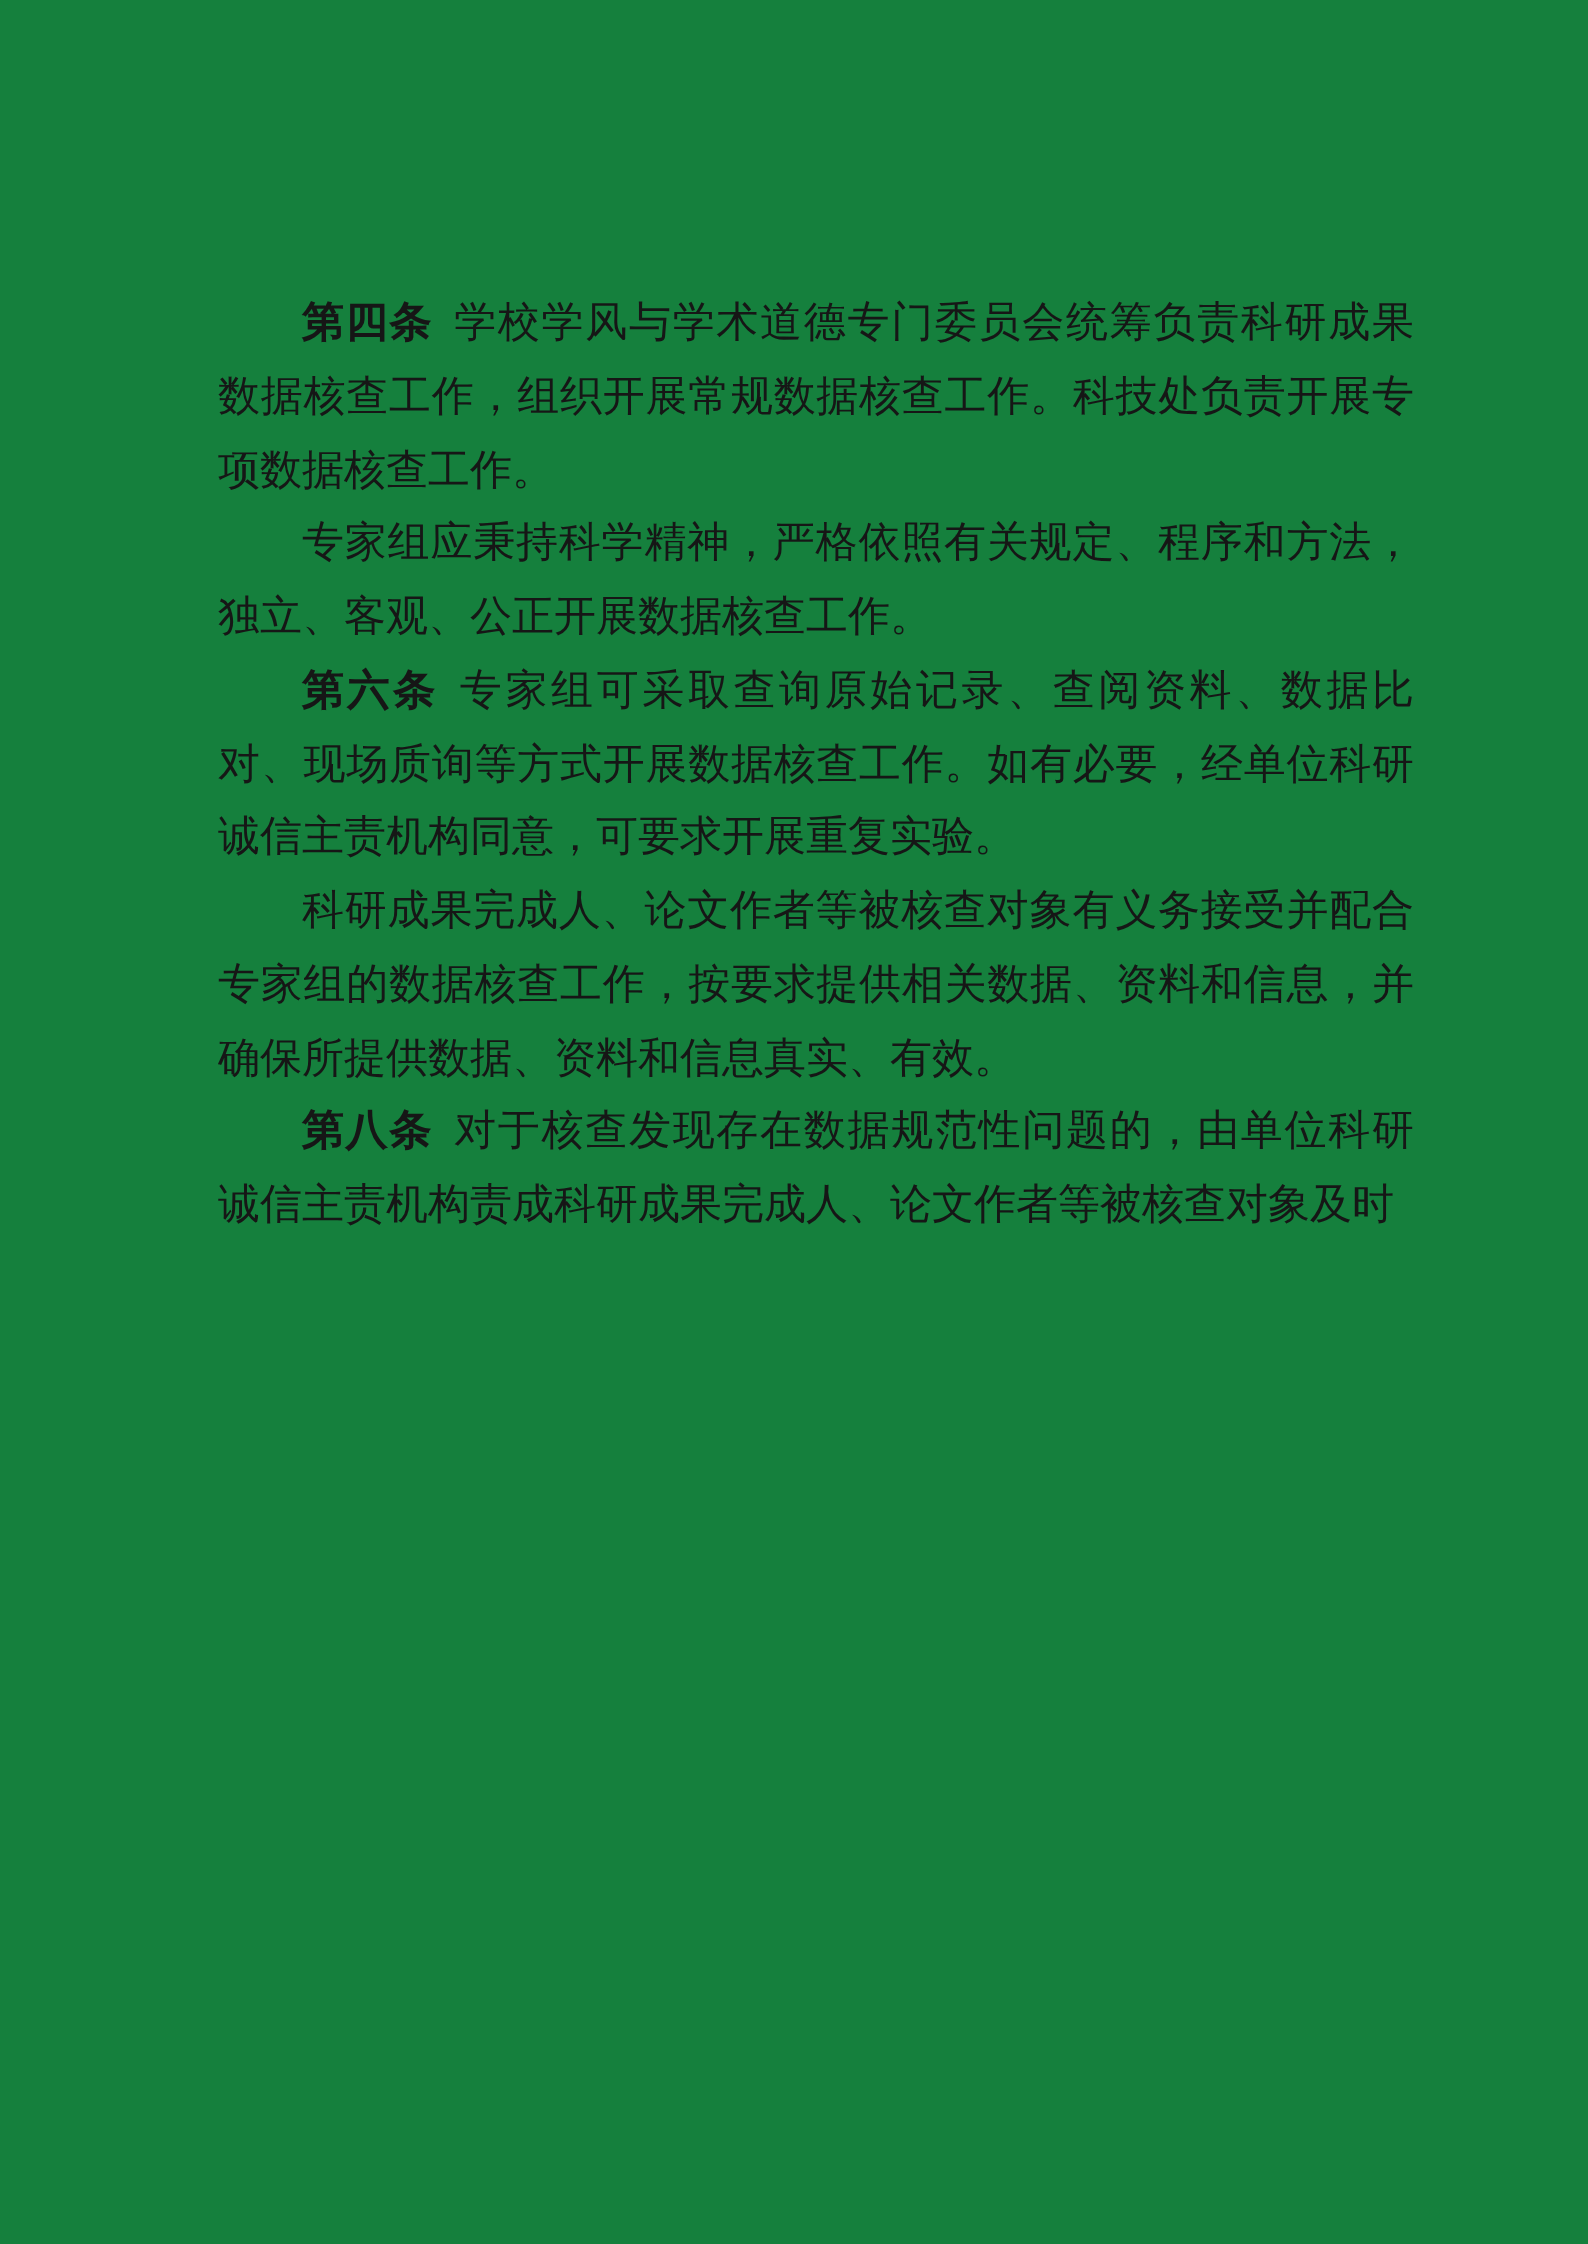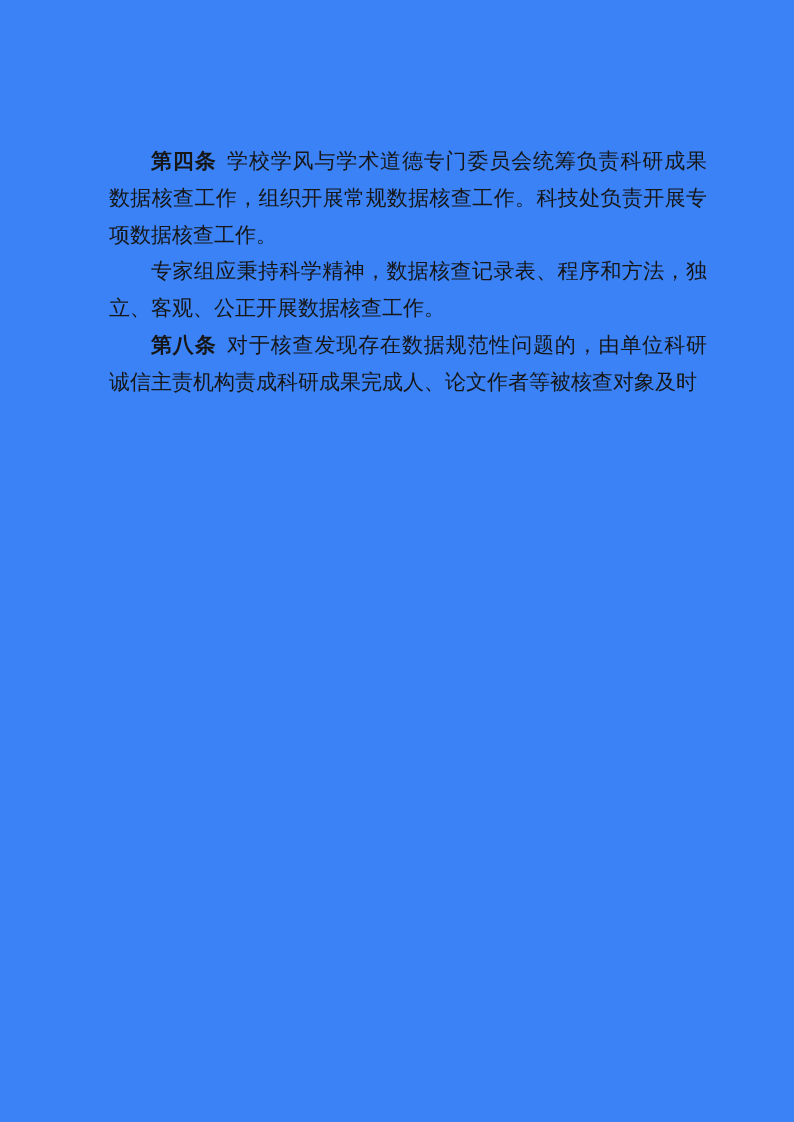--- a/index.html
+++ b/index.html
@@ -4,21 +4,21 @@
 <style>
   html, body {
     margin: 0;
     padding: 0;
     background: #ffffff;
   }
   .page {
     position: relative;
     width: 794px;
     height: 1122px;
-    background: #3b82f6;
+    background: #15803d;
     overflow: hidden;
     font-family: "DejaVu Serif", "Liberation Serif", serif;
   }
   .doc-body {
     position: absolute;
     left: 109px;
     top: 143px;
     width: 598px;
     font-size: 21px;
     line-height: 36.77px;
@@ -38,22 +38,24 @@
 </style>
 </head>
 <body>
 
 <div class="page">
   <div class="doc-body">
 
     <p class="para"><span class="article-no">第四条</span><span>学校学风与学术道德专门委员会统筹负责科研成果数据核查工作，组织开展常规数据核查工作。科技处负责开展专项数据核查工作。</span></p>
 
 
-    <p class="para"><span>专家组应秉持科学精神，数据核查记录表、程序和方法，独立、客观、公正开展数据核查工作。</span></p>
+    <p class="para"><span>专家组应秉持科学精神，严格依照有关规定、程序和方法，独立、客观、公正开展数据核查工作。</span></p>
 
+    <p class="para"><span class="article-no">第六条</span><span>专家组可采取查询原始记录、查阅资料、数据比对、现场质询等方式开展数据核查工作。如有必要，经单位科研诚信主责机构同意，可要求开展重复实验。</span></p>
 
+    <p class="para"><span>科研成果完成人、论文作者等被核查对象有义务接受并配合专家组的数据核查工作，按要求提供相关数据、资料和信息，并确保所提供数据、资料和信息真实、有效。</span></p>
 
 
 
     <p class="para"><span class="article-no">第八条</span><span>对于核查发现存在数据规范性问题的，由单位科研诚信主责机构责成科研成果完成人、论文作者等被核查对象及时</span></p>
 
   </div>
 </div>
 
 </body></html>

